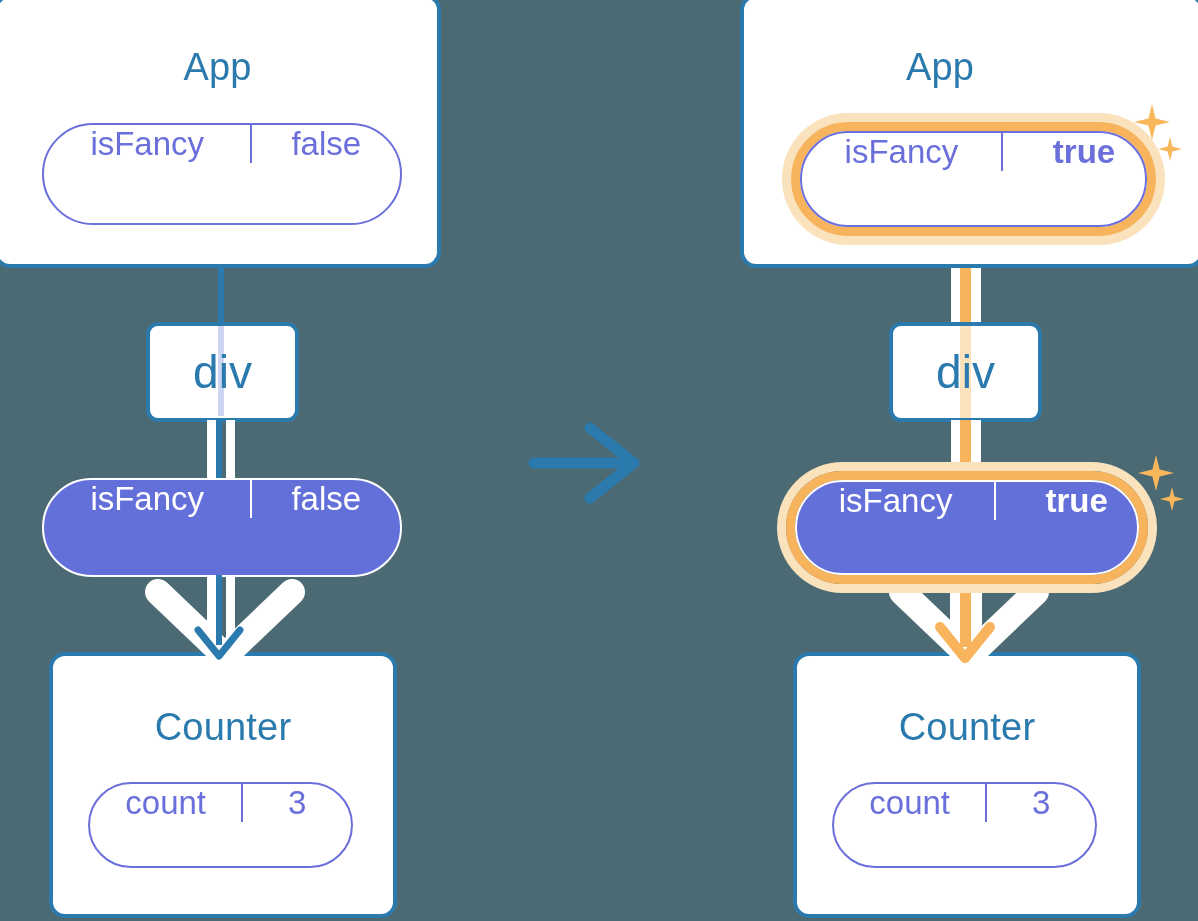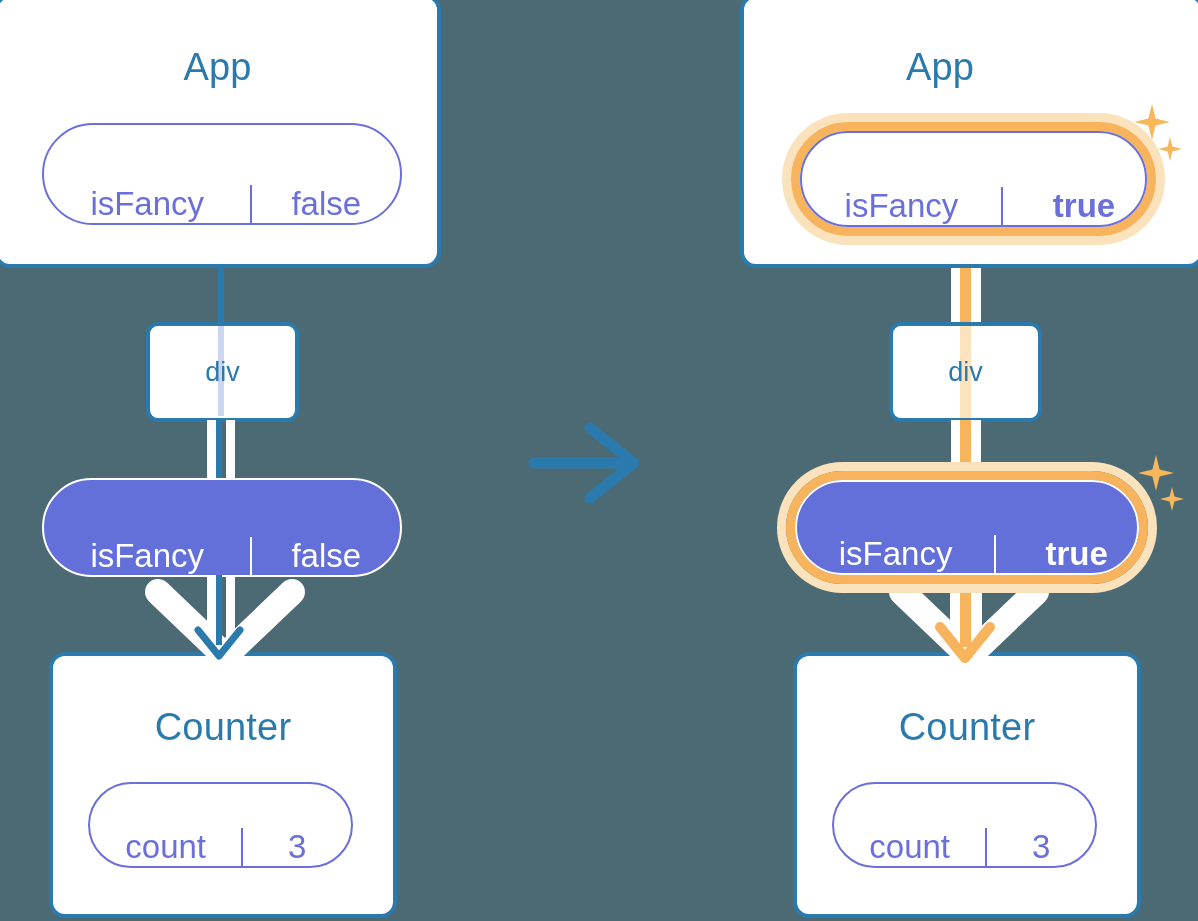--- a/index.html
+++ b/index.html
@@ -27,28 +27,28 @@
     font-size:38px;
     letter-spacing:.2px;
   }
   .divbox{
     position:absolute;
     background:#ffffff;
     border:4px solid #2b7aad;
     border-radius:12px;
     box-sizing:border-box;
     display:flex;align-items:center;justify-content:center;
-    color:#2b7aad;font-size:27px;
+    color:#2b7aad;font-size:46px;
   }
   .divbox .lbl{position:relative;z-index:3;}
 
   
   .pill{
     position:absolute;
-    display:flex;align-items:flex-end;
+    display:flex;align-items:flex-start;
     border-radius:999px;
     box-sizing:border-box;
     overflow:hidden;
   }
   .pill .cell{
     display:flex;align-items:center;justify-content:center;
     font-size:33px;
     box-sizing:border-box;
   }
   .pill .cell.k{flex:0 0 58%;}

